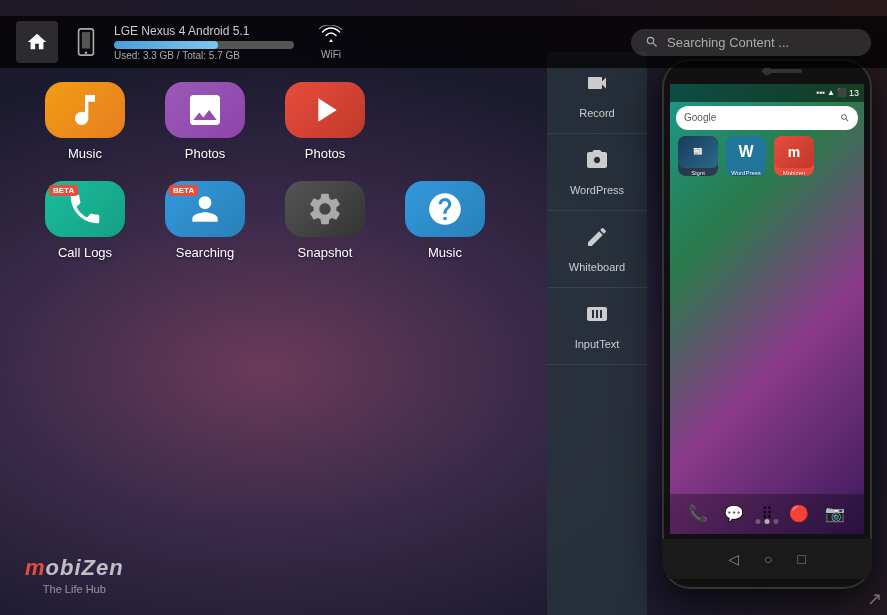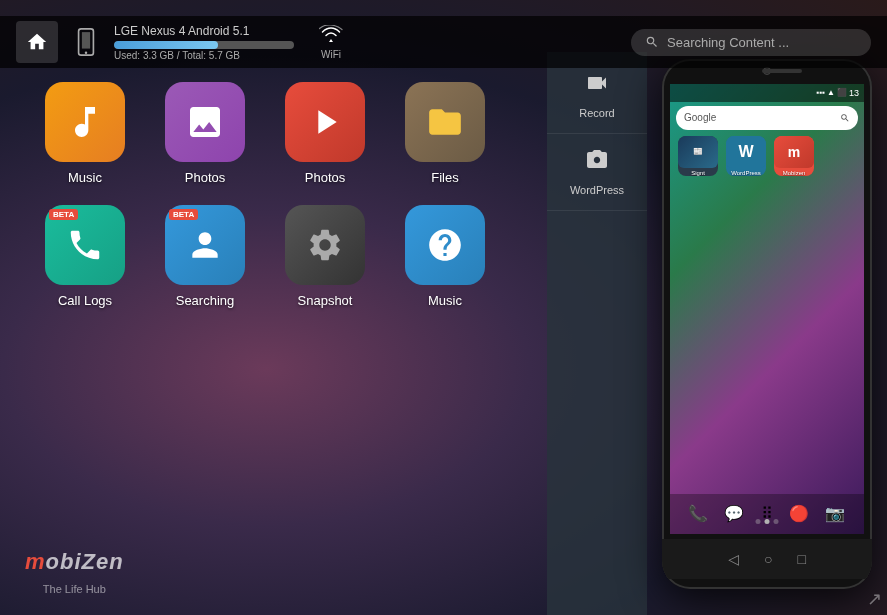--- a/index.html
+++ b/index.html
@@ -166,21 +166,21 @@
       display: flex;
       flex-direction: column;
       align-items: center;
       gap: 8px;
       cursor: pointer;
       width: 90px;
     }
 
     .app-icon {
       width: 80px;
-      height: 80px;
+      height: 56px;
       border-radius: 18px;
       display: flex;
       align-items: center;
       justify-content: center;
       position: relative;
       font-size: 36px;
     }
 
     .app-label {
       color: white;
@@ -423,21 +423,21 @@
       font-size: 22px;
       font-weight: bold;
       font-style: italic;
       letter-spacing: 1px;
     }
 
     .mobizen-tagline {
       color: rgba(255,255,255,0.5);
       font-size: 11px;
       text-align: center;
-      margin-top: 8px;
+      margin-top: 2px;
     }
 
     
     .corner-arrow {
       position: absolute;
       bottom: 5px;
       right: 5px;
       color: rgba(255,255,255,0.4);
       font-size: 18px;
       z-index: 5;
@@ -536,28 +536,20 @@
 
       <div class="app-item">
         <div class="app-icon icon-videos">
           <svg width="40" height="40" viewBox="0 0 24 24" fill="white">
             <path d="M8 5v14l11-7z"></path>
           </svg>
         </div>
         <span class="app-label">Photos</span>
       </div>
 
-      <div class="app-item">
-        <div class="app-icon icon-files">
-          <svg width="38" height="38" viewBox="0 0 24 24" fill="#f5c542">
-            <path d="M10 4H4c-1.1 0-2 .9-2 2v12c0 1.1.9 2 2 2h16c1.1 0 2-.9 2-2V8c0-1.1-.9-2-2-2h-8l-2-2z"></path>
-          </svg>
-        </div>
-        <span class="app-label">Files</span>
-      </div>
     </div>
 
     <div class="app-row">
 
       <div class="app-item">
         <div class="app-icon icon-calllogs">
           <span class="beta-badge">BETA</span>
           <svg width="38" height="38" viewBox="0 0 24 24" fill="white">
             <path d="M6.62 10.79c1.44 2.83 3.76 5.14 6.59 6.59l2.2-2.2c.27-.27.67-.36 1.02-.24 1.12.37 2.33.57 3.57.57.55 0 1 .45 1 1V20c0 .55-.45 1-1 1-9.39 0-17-7.61-17-17 0-.55.45-1 1-1h3.5c.55 0 1 .45 1 1 0 1.25.2 2.45.57 3.57.11.35.03.74-.25 1.02l-2.2 2.2z"></path>
           </svg>
@@ -608,22 +600,38 @@
 
     <div class="side-btn">
       <div class="side-btn-icon">
         <svg width="24" height="24" viewBox="0 0 24 24" fill="#ccc">
           <path d="M12 15.2c-1.77 0-3.2-1.43-3.2-3.2s1.43-3.2 3.2-3.2 3.2 1.43 3.2 3.2-1.43 3.2-3.2 3.2zM9 2L7.17 4H4c-1.1 0-2 .9-2 2v12c0 1.1.9 2 2 2h16c1.1 0 2-.9 2-2V6c0-1.1-.9-2-2-2h-3.17L15 2H9z"></path>
         </svg>
       </div>
       <span class="side-btn-label">WordPress</span>
     </div>
 
-
-
+    <div class="side-btn">
+      <div class="side-btn-icon">
+        <svg width="24" height="24" viewBox="0 0 24 24" fill="#ccc">
+          <path d="M3 17.25V21h3.75L17.81 9.94l-3.75-3.75L3 17.25zM20.71 7.04c.39-.39.39-1.02 0-1.41l-2.34-2.34c-.39-.39-1.02-.39-1.41 0l-1.83 1.83 3.75 3.75 1.83-1.83z"></path>
+        </svg>
+      </div>
+      <span class="side-btn-label">Whiteboard</span>
+    </div>
+
+
+    <div class="side-btn">
+      <div class="side-btn-icon">
+        <svg width="24" height="24" viewBox="0 0 24 24" fill="#ccc">
+          <path d="M20 5H4c-1.1 0-2 .9-2 2v10c0 1.1.9 2 2 2h16c1.1 0 2-.9 2-2V7c0-1.1-.9-2-2-2zm-9 3h2v8h-2V8zm-4 0h2v8H7V8zm8 8v-8h2v8h-2z"></path>
+        </svg>
+      </div>
+      <span class="side-btn-label">InputText</span>
+    </div>
   </div>
 
   <div class="phone-mockup">
     <div class="phone-outer">
       <div class="phone-camera"></div>
       <div class="phone-speaker"></div>
 
       <div class="phone-screen">
         <div class="phone-screen-content">
 

